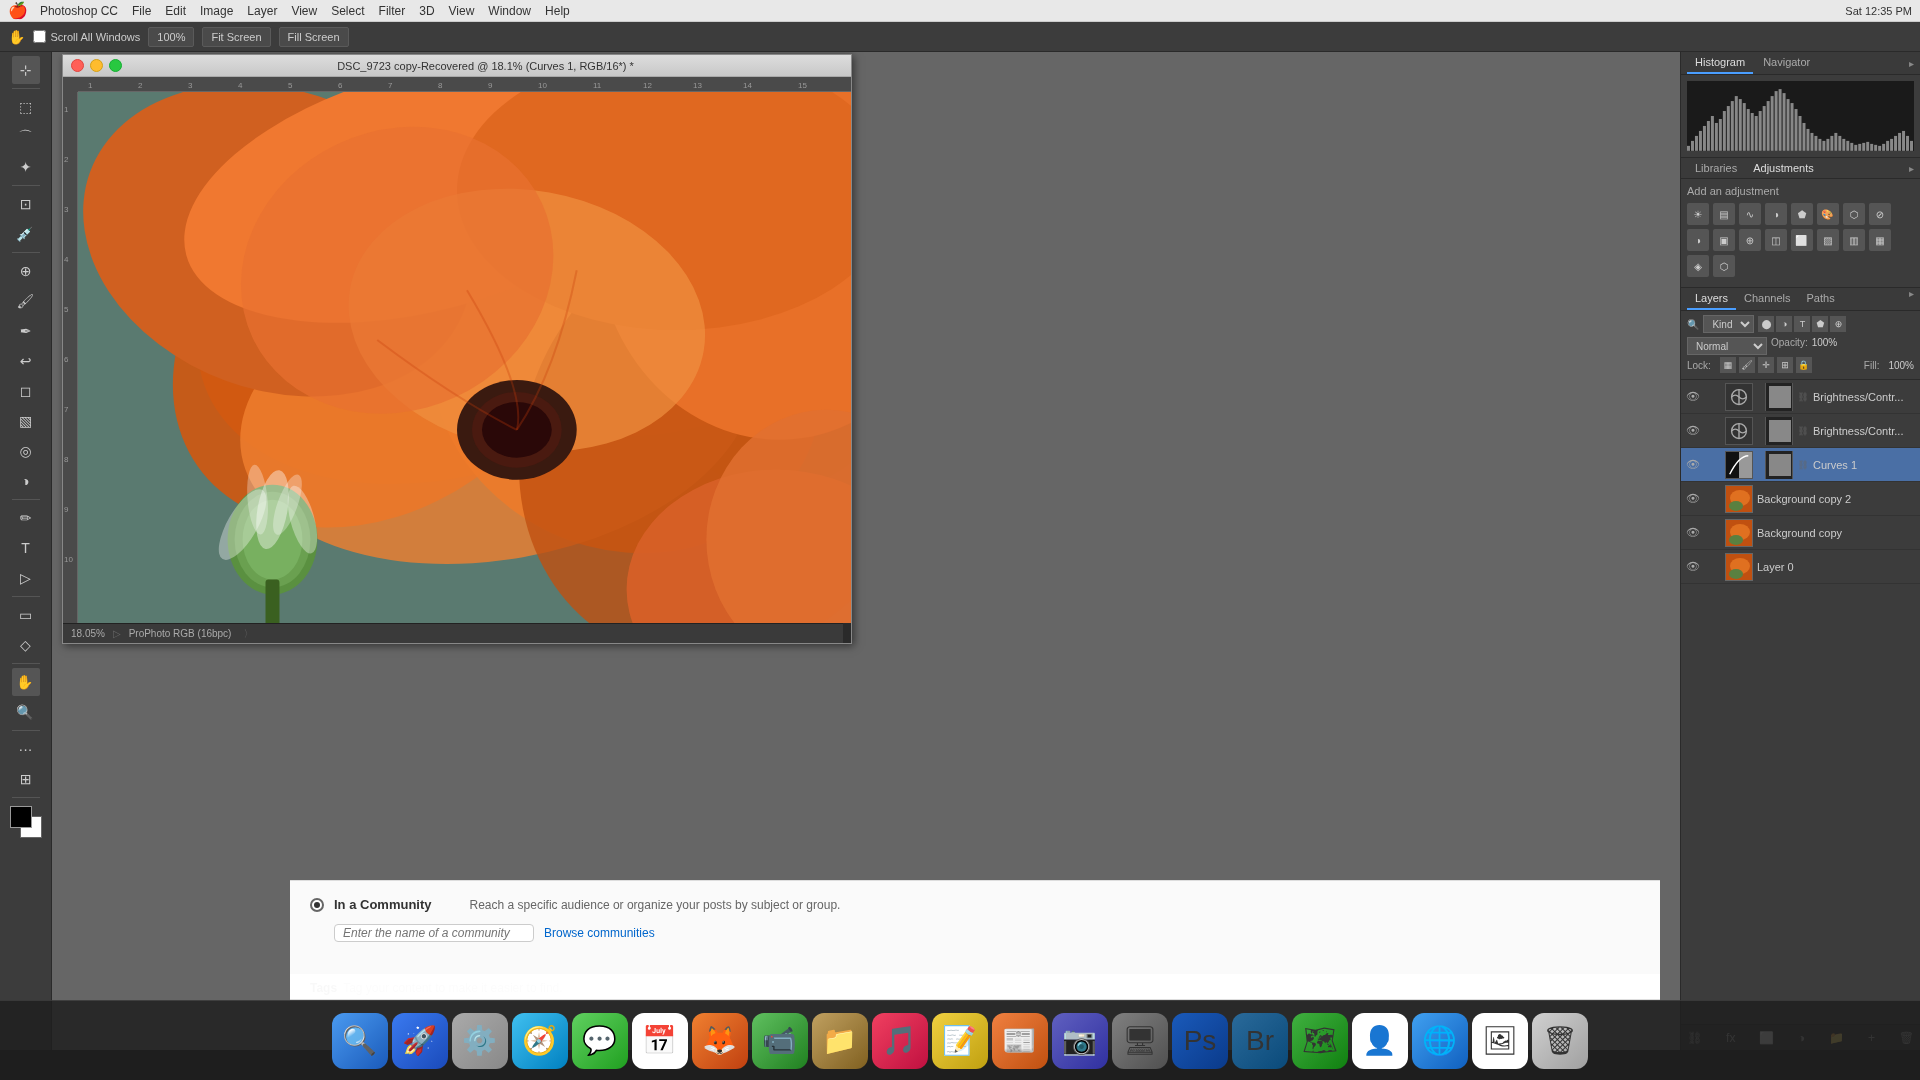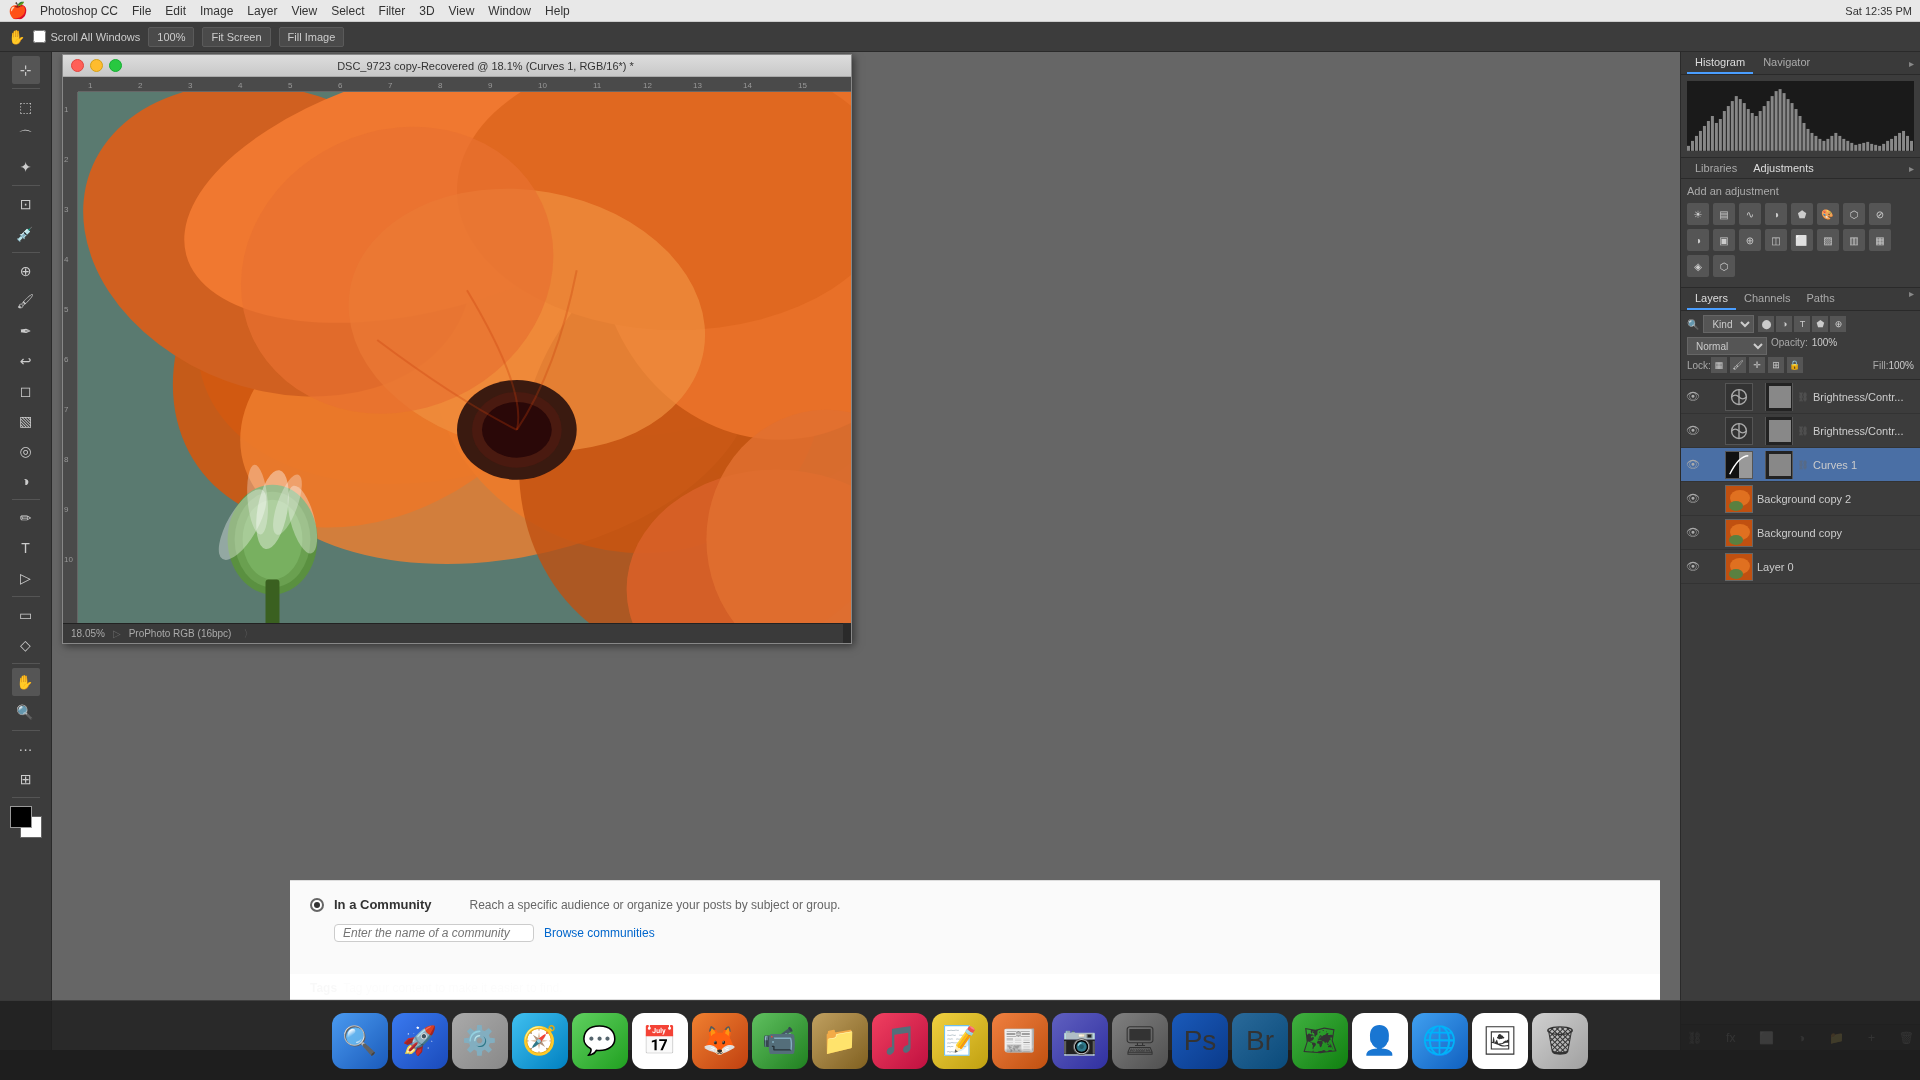--- a/index.html
+++ b/index.html
@@ -174,21 +174,21 @@
     .layers-filter-icon { width: 16px; height: 16px; background: #555; display: flex; align-items: center; justify-content: center; font-size: 9px; color: #ccc; cursor: pointer; }
 
     .layers-blend-row { display: flex; align-items: flex-start; gap: 4px; }
     .blend-select {
       background: #555; border: 1px solid #666; color: #ccc;
       font-size: 10px; padding: 1px 4px; height: 18px; width: 80px;
     }
     .opacity-label { color: #aaa; font-size: 10px; }
     .opacity-value { color: #ccc; font-size: 10px; }
 
-    .layers-lock-row { display: flex; align-items: center; gap: 0; padding: 2px 0; }
+    .layers-lock-row { display: flex; align-items: center; gap: 9px; padding: 2px 0; }
     .lock-label { color: #aaa; font-size: 10px; }
     .lock-icons { display: flex; gap: 3px; }
     .lock-icon { width: 16px; height: 16px; background: #555; display: flex; align-items: center; justify-content: center; font-size: 9px; color: #ccc; cursor: pointer; }
     .fill-label { color: #aaa; font-size: 10px; margin-left: auto; text-align: center; }
     .fill-value { color: #ccc; font-size: 10px; }
 
     .layers-list { flex: 1; overflow-y: auto; }
     .layer-item {
       display: flex; align-items: center; padding: 2px 4px; gap: 4px;
       height: 34px; border-bottom: 1px solid #333; cursor: pointer;
@@ -271,21 +271,21 @@
 </div>
 
 <div id="ps-toolbar-top">
   <span style="color:#ccc;font-size:14px;">✋</span>
   <label class="scroll-all-check">
     <input type="checkbox" style="">
     <span>Scroll All Windows</span>
   </label>
   <button class="ps-tool-btn">100%</button>
   <button class="ps-tool-btn">Fit Screen</button>
-  <button class="ps-tool-btn">Fill Image</button>
+  <button class="ps-tool-btn">Fill Screen</button>
 </div>
 
 <div id="main-layout">
 
   <div id="left-toolbar">
     <div class="tool-icon active">⊹</div>
     <div class="tool-separator"></div>
     <div class="tool-icon">⬚</div>
     <div class="tool-icon">⌒</div>
     <div class="tool-icon">✦</div>

